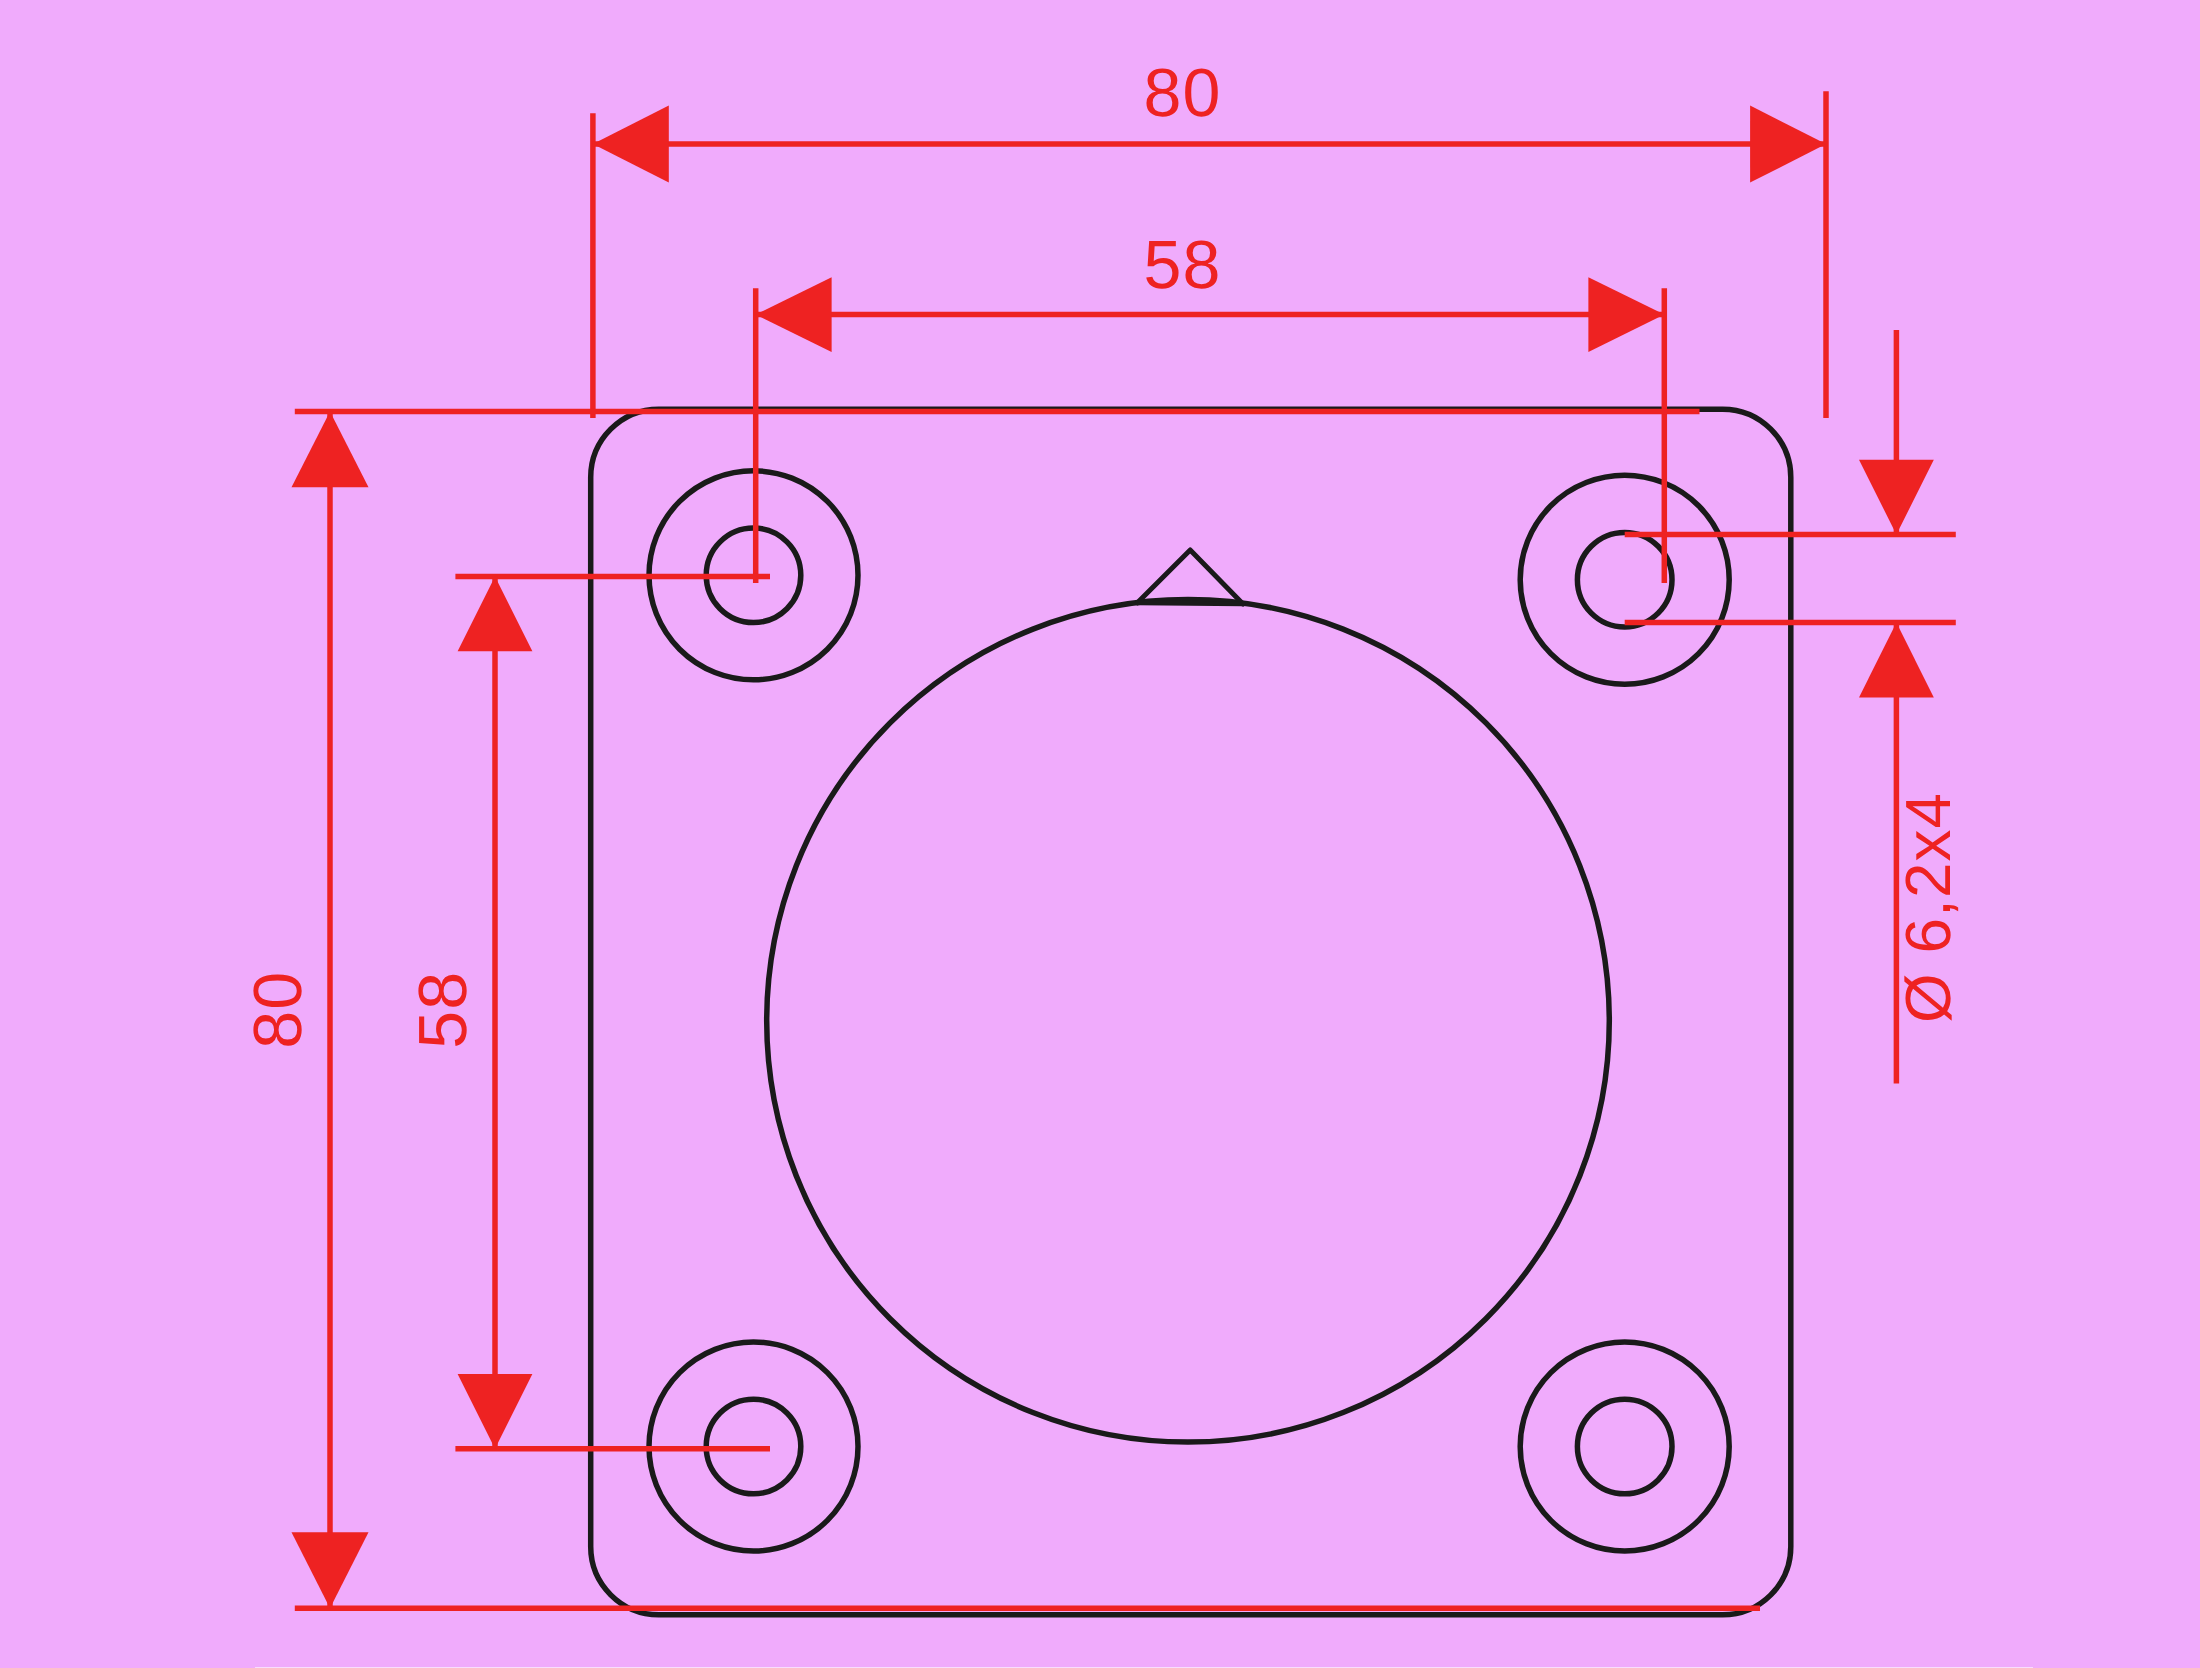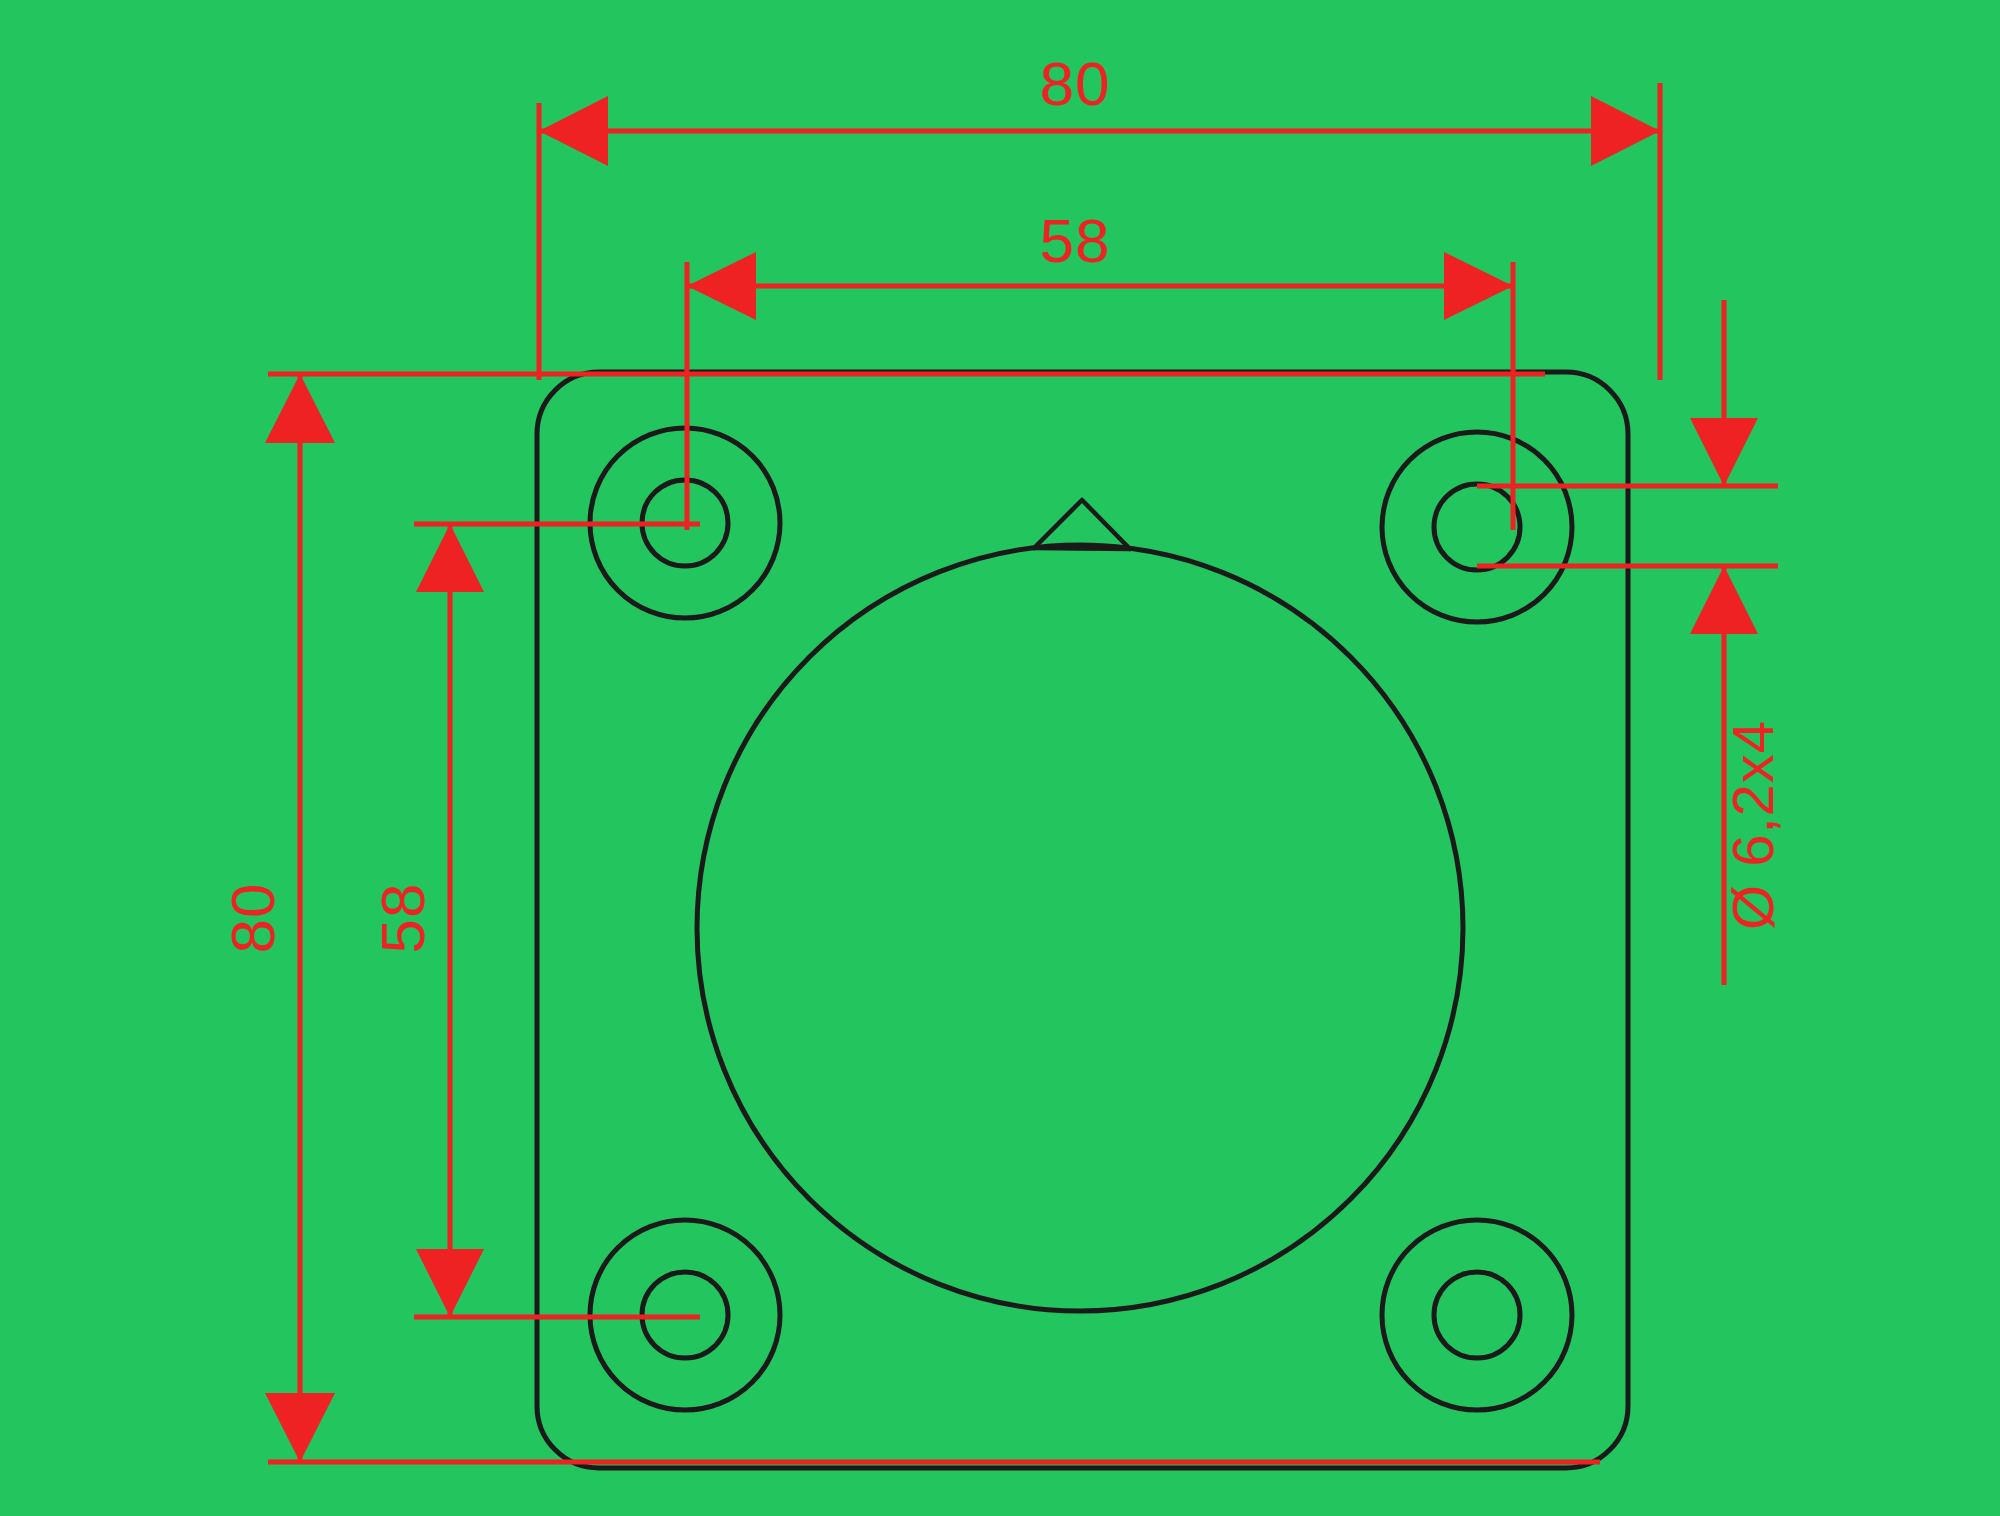--- a/index.html
+++ b/index.html
@@ -11,21 +11,21 @@
   body {
     width: 2000px;
     height: 1516px;
     overflow: hidden;
     font-family: "Liberation Sans", sans-serif;
   }
   #drawing-root {
     position: relative;
     width: 2000px;
     height: 1516px;
-    background: #22c55e;
+    background: #f0abfc;
   }
   #drawing-svg {
     display: block;
     width: 2000px;
     height: 1516px;
   }
   .part-line {
     fill: none;
     stroke: #1a1a1a;
     stroke-width: 5;

